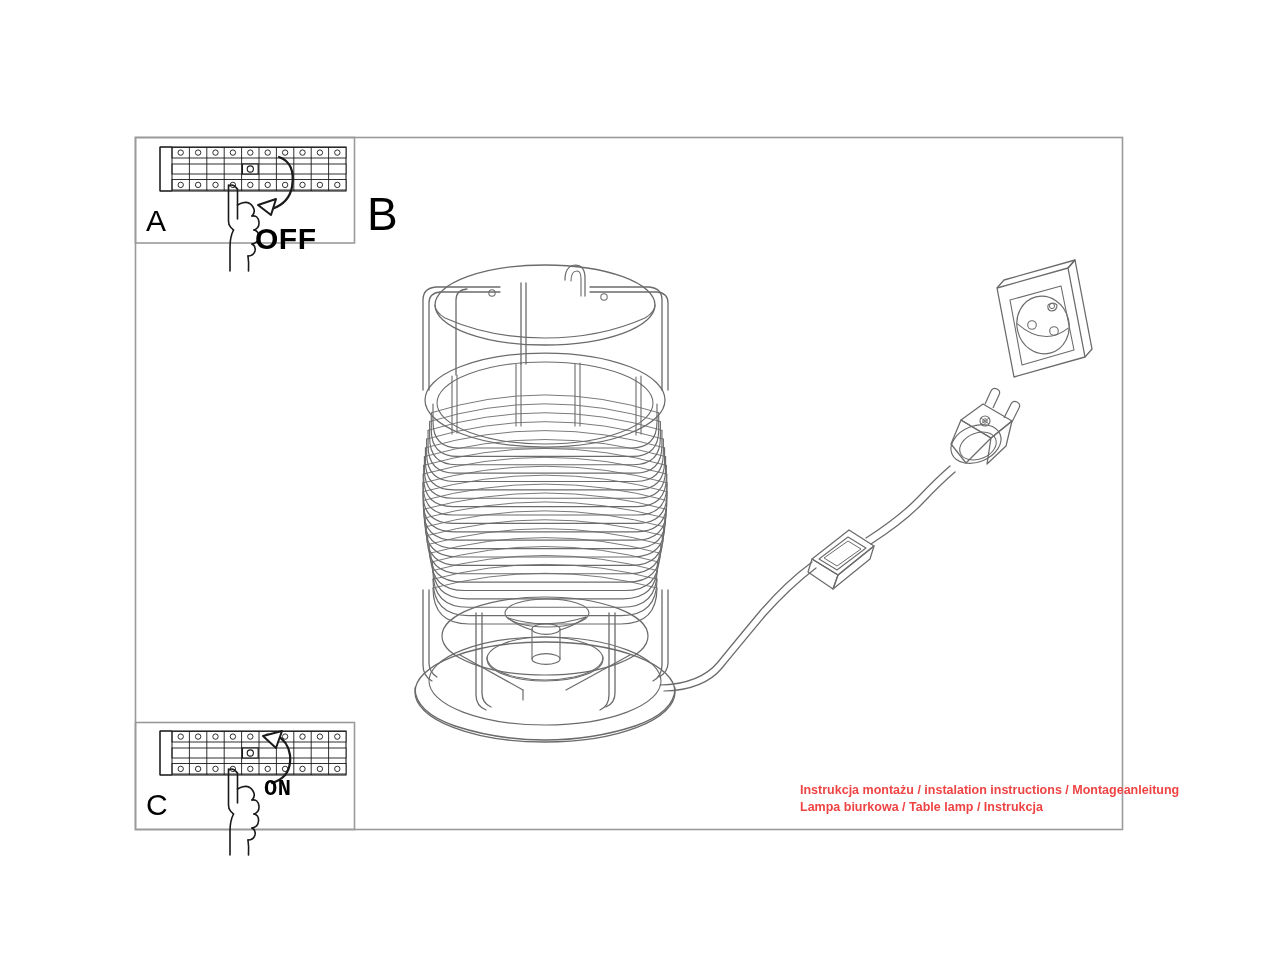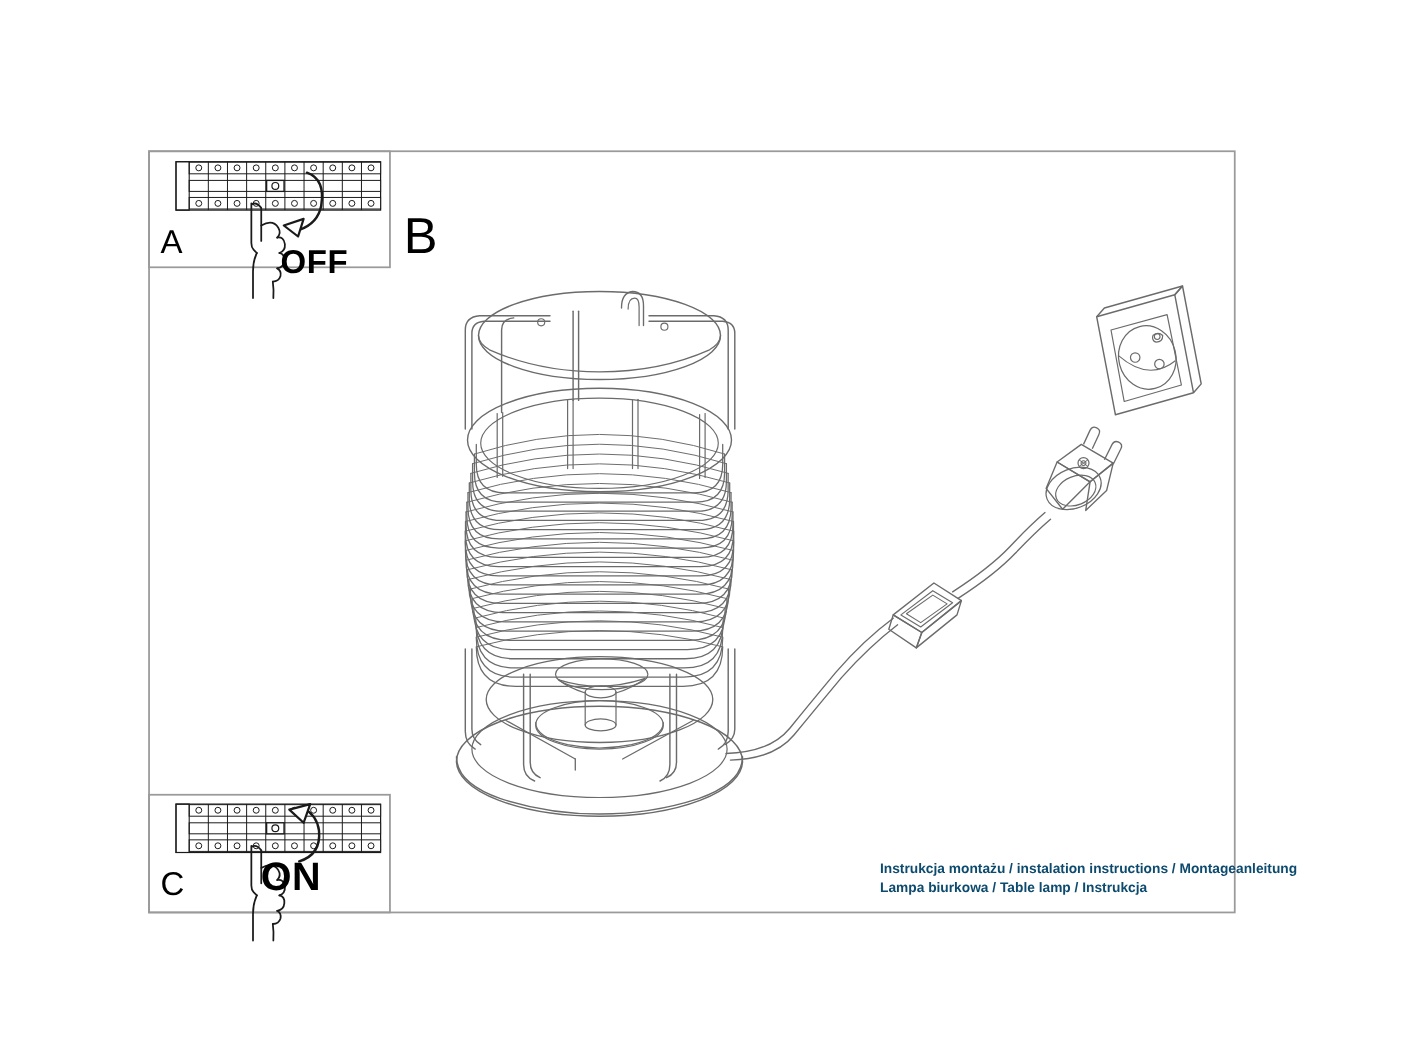--- a/index.html
+++ b/index.html
@@ -32,27 +32,27 @@
     position: absolute;
     font-family: "Liberation Sans", sans-serif;
     color: #000000;
     white-space: nowrap;
     line-height: 1;
   }
   #label-a { left: 146px; top: 206px; font-size: 30px; }
   #label-c { left: 146px; top: 790px; font-size: 30px; }
   #label-b { left: 367px; top: 191px; font-size: 46px; }
   #text-off { left: 255px; top: 193px; font-size: 30px; font-weight: bold; letter-spacing: .5px; margin-top: 31px; }
-  #text-on  { left: 237px; top: 779px; font-size: 36px; font-weight: bold; letter-spacing: .5px; }
+  #text-on  { left: 264px; top: 779px; font-size: 22px; font-weight: bold; letter-spacing: .5px; font-family: Liberation Mono, monospace; }
   #caption {
     left: 800px; top: 782px;
     font-size: 12.5px;
     line-height: 16.5px;
     font-weight: bold;
-    color: #0c4a6e;
+    color: #ef4444;
   }
   #caption div { white-space: nowrap; }
 </style>
 </head>
 <body>
 
 <div id="sheet">
 
   <svg class="layer" viewBox="0 0 1285 963">
     <defs>

